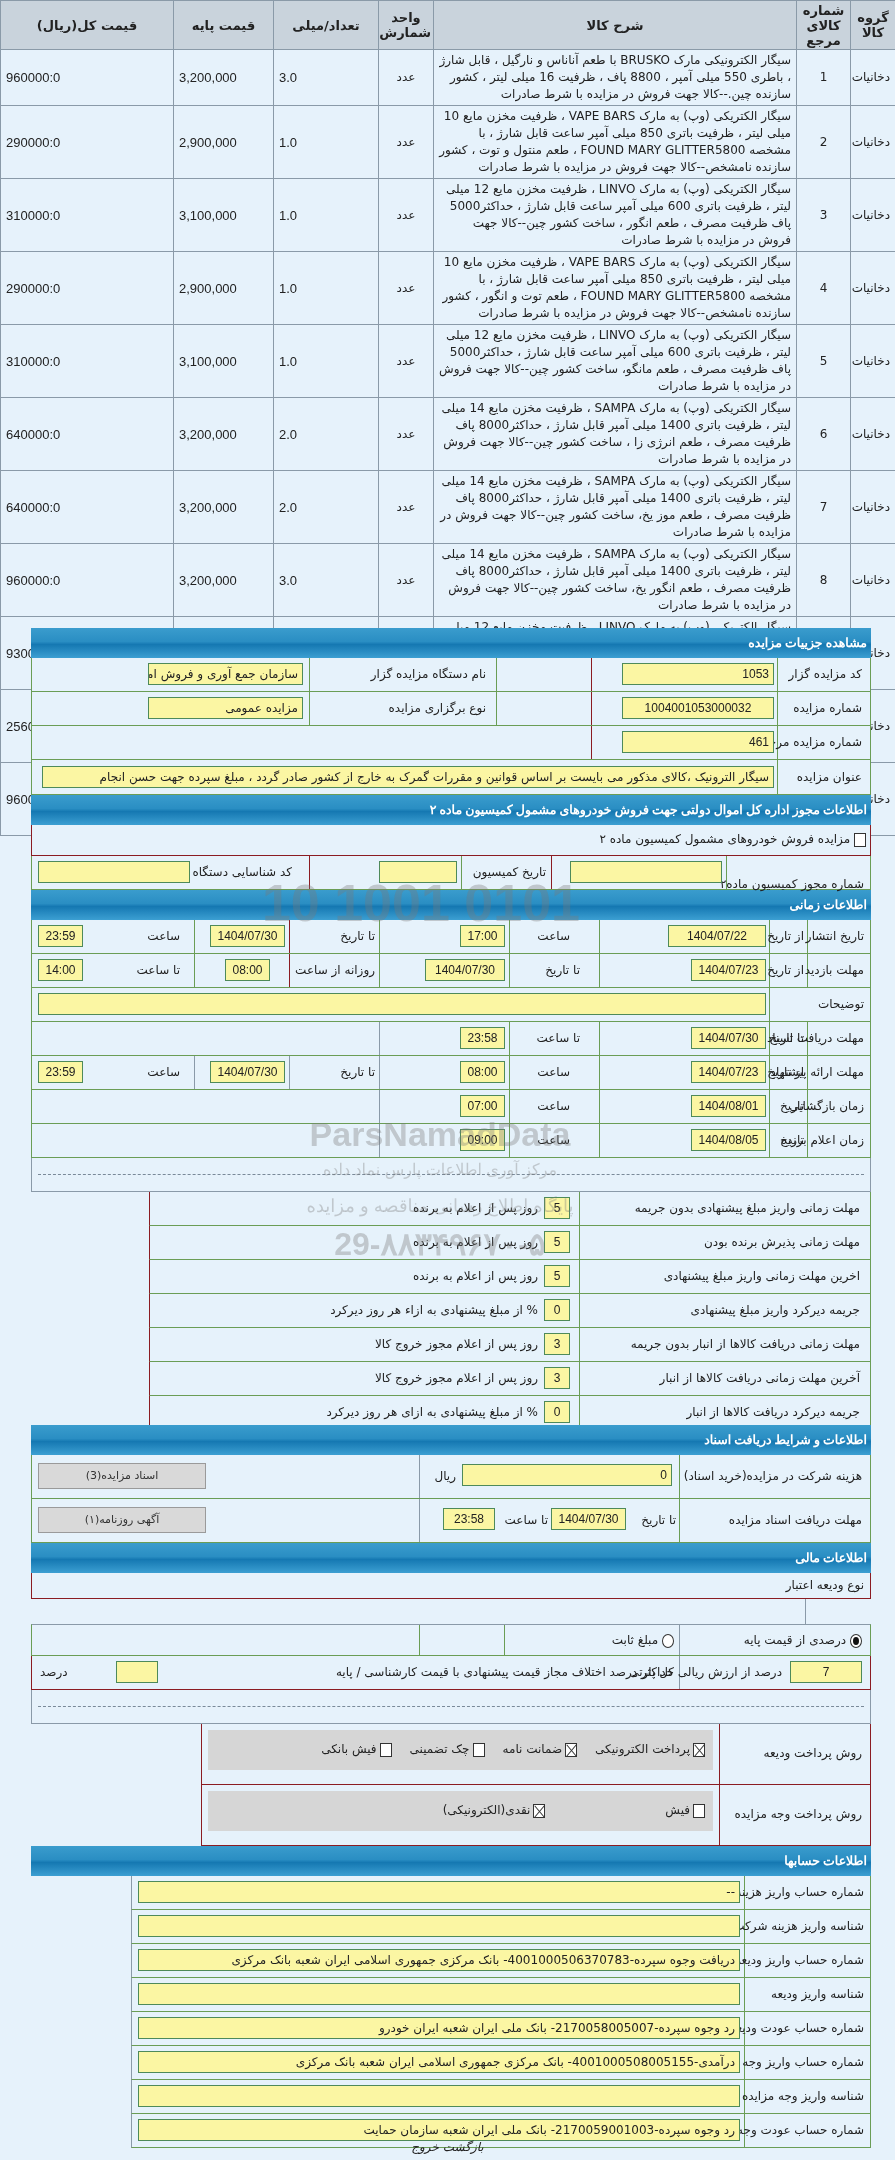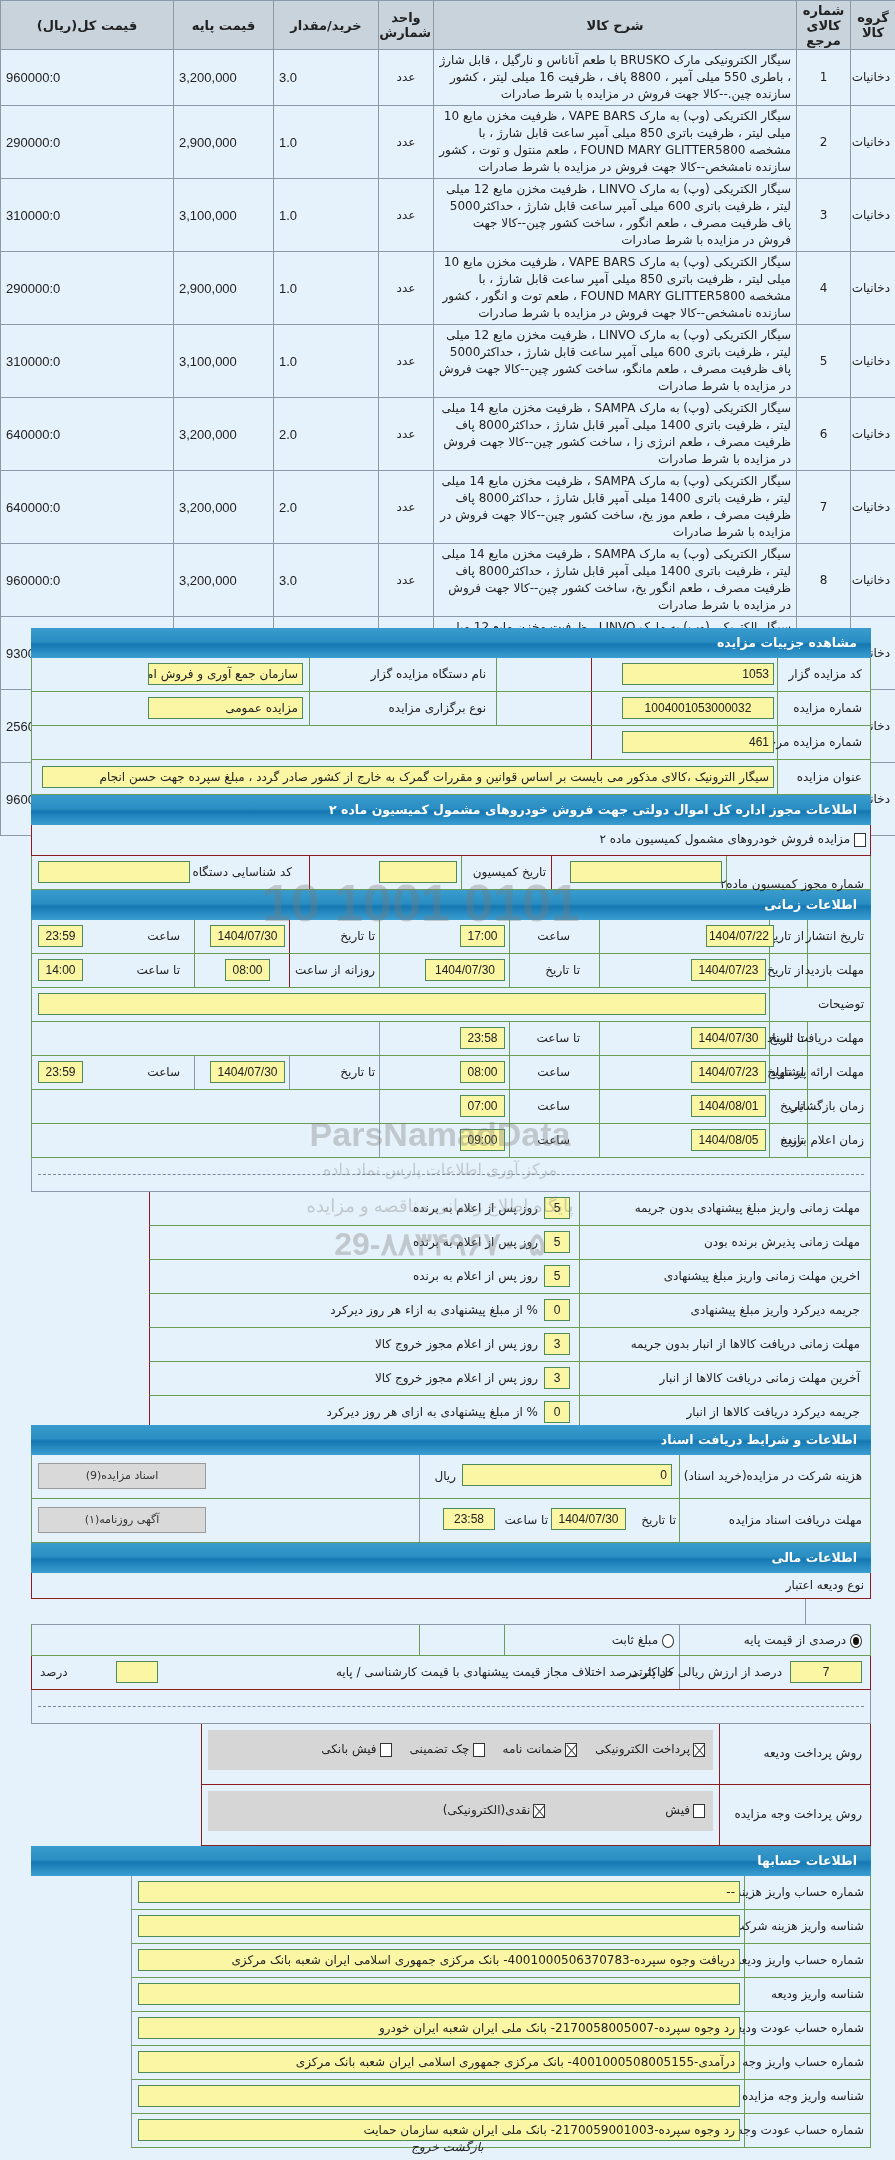--- a/index.html
+++ b/index.html
@@ -23,22 +23,23 @@
     padding:2px 5px; vertical-align:middle;
   }
   .items td.desc { }
   .items td.num  { text-align:left; font-family:"Liberation Sans Narrow","Liberation Sans", sans-serif; font-size:13px; }
   .items td.c    { text-align:center; }
 
   
   .panel { position:absolute; left:31px; width:840px; }
   .sec-head {
     height:30px; line-height:30px; color:#fff; font-weight:bold; font-size:12.5px;
-    padding-right:14px;
+    padding-right:4px;
     background:linear-gradient(#3a9ccd 0%, #2a8ec3 45%, #1578b2 55%, #3c9fd2 100%);
+    font-family:Liberation Serif, serif;
   }
   .grid { position:relative; background:#e6f2fb; }
   .row { position:relative; border:1px solid #6a9d55; border-top:none; }
   .lbl { position:absolute; font-size:12px; white-space:nowrap; }
   .fld {
     position:absolute; background:#fbf6a3; border:1px solid #4e8a5a;
     box-sizing:border-box; height:22px; line-height:20px; padding:0 4px;
     font-size:12px; white-space:nowrap; overflow:hidden; text-align:left;
     font-family:"Liberation Sans", sans-serif;
   }
@@ -82,21 +83,21 @@
       <col style="width:105px">
       <col style="width:100px">
       <col style="width:173px">
   </colgroup>
   <thead>
     <tr>
       <th>گروه کالا</th>
       <th>شماره کالای مرجع</th>
       <th>شرح کالا</th>
       <th>واحد شمارش</th>
-      <th>خرید/مقدار</th>
+      <th>تعداد/میلی</th>
       <th>قیمت پایه</th>
       <th>قیمت کل(ریال)</th>
     </tr>
   </thead>
   <tbody id="items-body">
   <tr>
     <td class="c">دخانیات</td>
     <td class="c">1</td>
     <td class="desc">سیگار الکترونیکی مارک BRUSKO با طعم آناناس و نارگیل ، قابل شارژ ، باطری 550 میلی آمپر ، 8800 پاف ، ظرفیت 16 میلی لیتر ، کشور سازنده چین.--کالا جهت فروش در مزایده با شرط صادرات</td>
     <td class="c">عدد</td>
@@ -271,21 +272,21 @@
     <div class="row" style="height:33px;">
       <div class="vl g" style="right:62px"></div>
         <div class="vl g" style="right:100px"></div>
         <div class="vl g" style="right:270px"></div>
         <div class="vl g" style="right:360px"></div>
         <div class="vl g" style="right:490px"></div>
         <div class="vl r" style="right:580px"></div>
         <div class="vl g" style="right:675px"></div>
       <span class="lbl" style="right:6px;top:9px">تاریخ انتشار</span>
       <span class="lbl" style="right:66px;top:9px">از تاریخ</span>
-      <div class="fld c" style="right:96px;top:5px;width:68px">1404/07/22</div>
+      <div class="fld c" style="right:104px;top:5px;width:98px">1404/07/22</div>
       <span class="lbl" style="right:300px;top:9px">ساعت</span>
       <div class="fld c" style="right:365px;top:5px;width:45px">17:00</div>
       <span class="lbl" style="right:495px;top:9px">تا تاریخ</span>
       <div class="fld c" style="right:585px;top:5px;width:75px">1404/07/30</div>
       <span class="lbl" style="right:690px;top:9px">ساعت</span>
       <div class="fld c" style="left:6px;top:5px;width:45px">23:59</div>
     </div>
     <div class="row" style="height:33px;">
       <div class="vl g" style="right:62px"></div>
         <div class="vl g" style="right:100px"></div>
@@ -429,21 +430,21 @@
 
 <div class="panel" style="top:1425px;">
   <div class="sec-head">اطلاعات و شرایط دریافت اسناد</div>
   <div class="grid">
     <div class="row" style="height:43px;">
       <div class="vl g" style="right:190px"></div>
         <div class="vl gray" style="right:450px"></div>
       <span class="lbl" style="right:8px;top:14px">هزینه شرکت در مزایده(خرید اسناد)</span>
       <div class="fld" style="right:198px;top:9px;width:210px;text-align:right">0</div>
       <span class="lbl" style="right:414px;top:14px">ریال</span>
-      <div class="btn" style="left:6px;top:8px;width:168px;height:26px">اسناد مزایده(9)</div>
+      <div class="btn" style="left:6px;top:8px;width:168px;height:26px">اسناد مزایده(3)</div>
     </div>
     <div class="row" style="height:43px;">
       <div class="vl g" style="right:190px"></div>
         <div class="vl gray" style="right:450px"></div>
       <span class="lbl" style="right:8px;top:14px">مهلت دریافت اسناد مزایده</span>
       <span class="lbl" style="right:194px;top:14px">تا تاریخ</span>
       <div class="fld c" style="right:244px;top:9px;width:75px">1404/07/30</div>
       <span class="lbl" style="right:322px;top:14px">تا ساعت</span>
       <div class="fld c" style="right:375px;top:9px;width:52px">23:58</div>
       <div class="btn" style="left:6px;top:8px;width:168px;height:26px">آگهی روزنامه(۱)</div>

